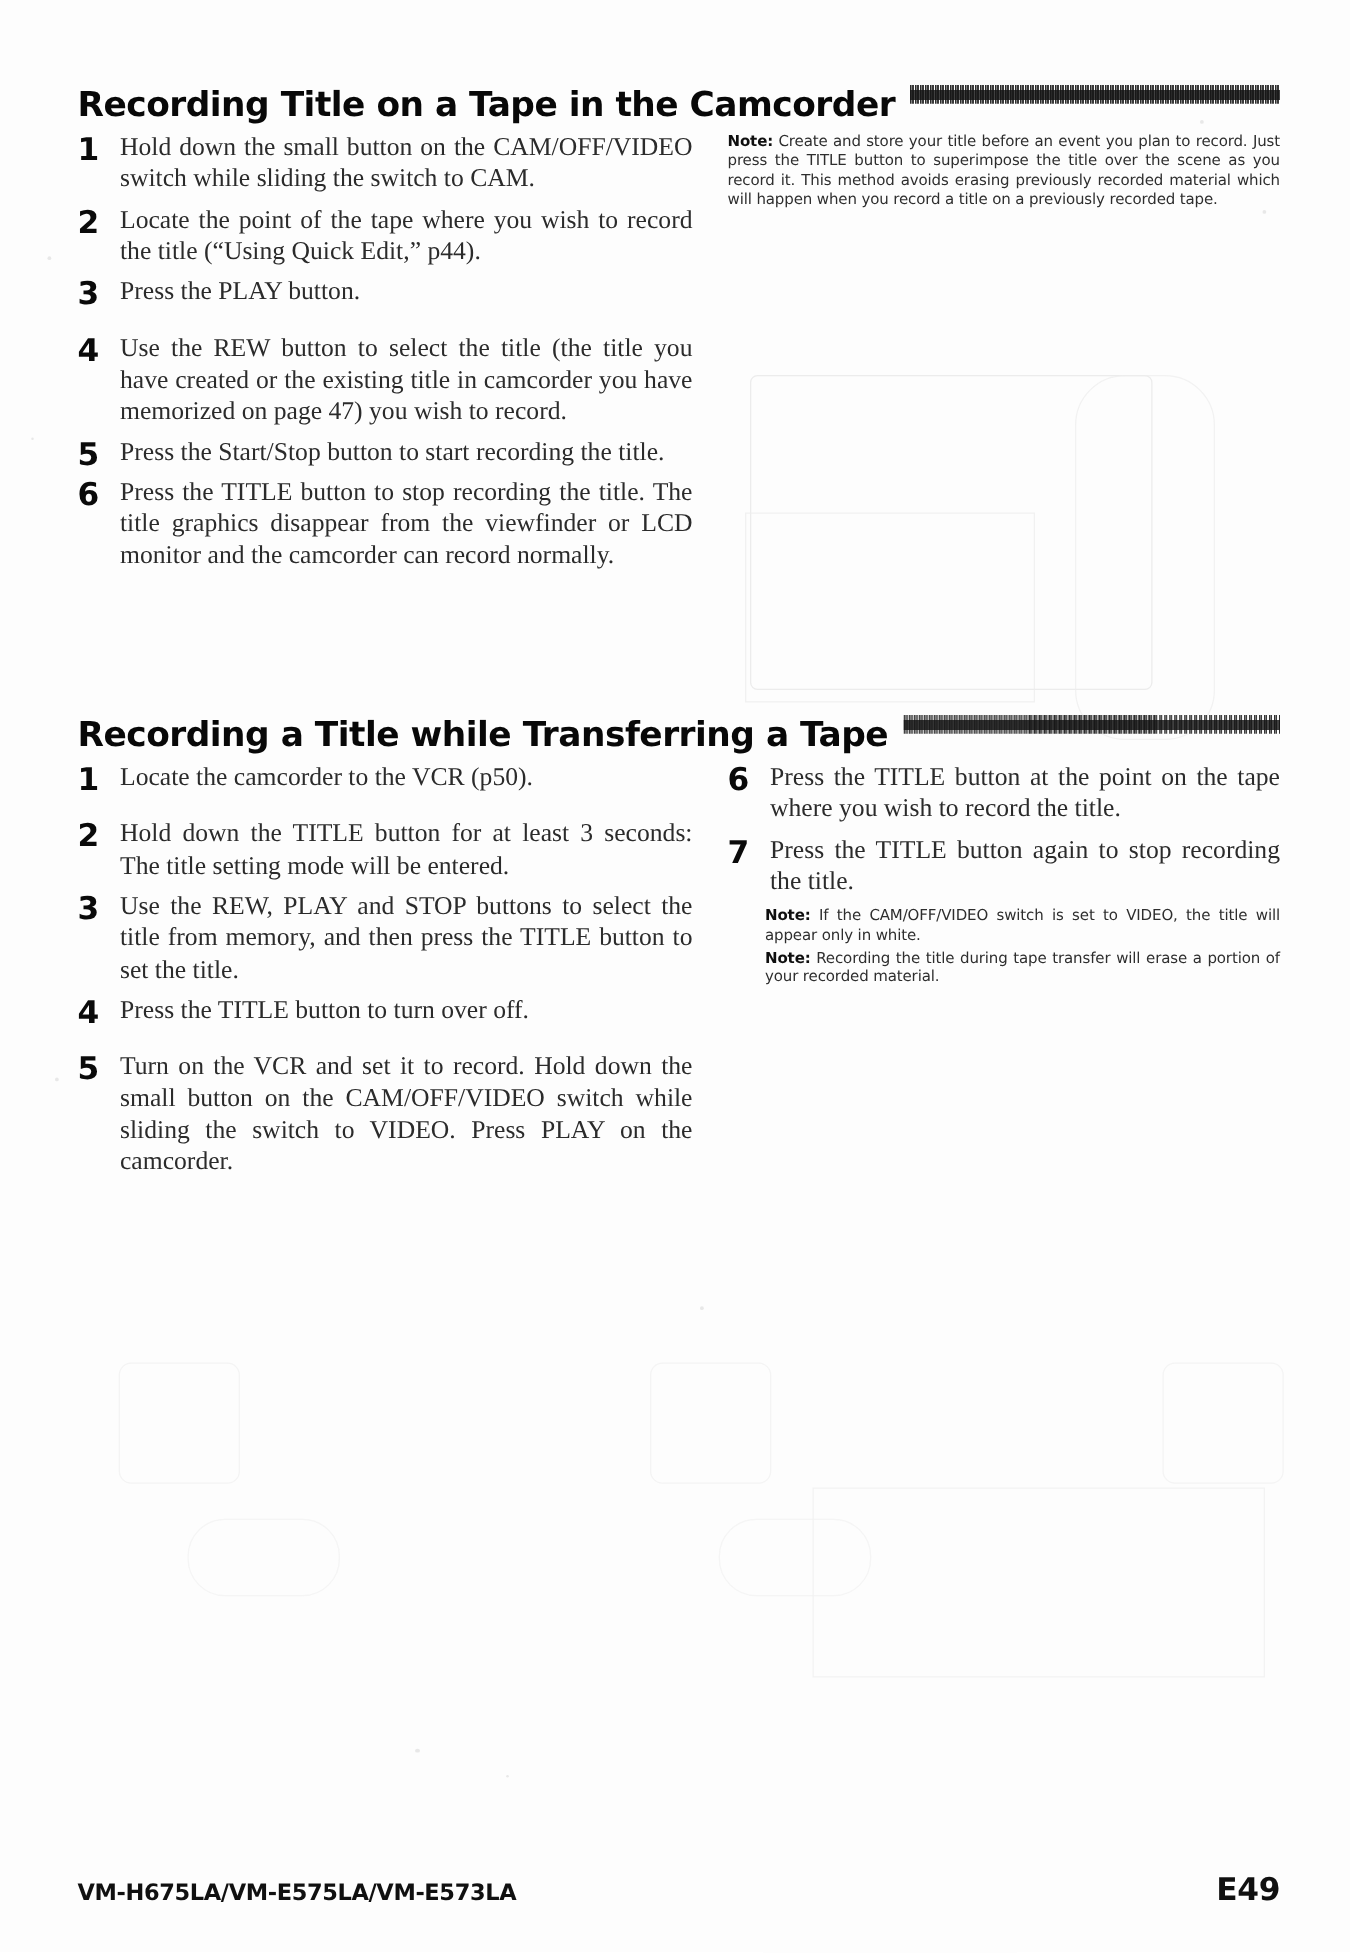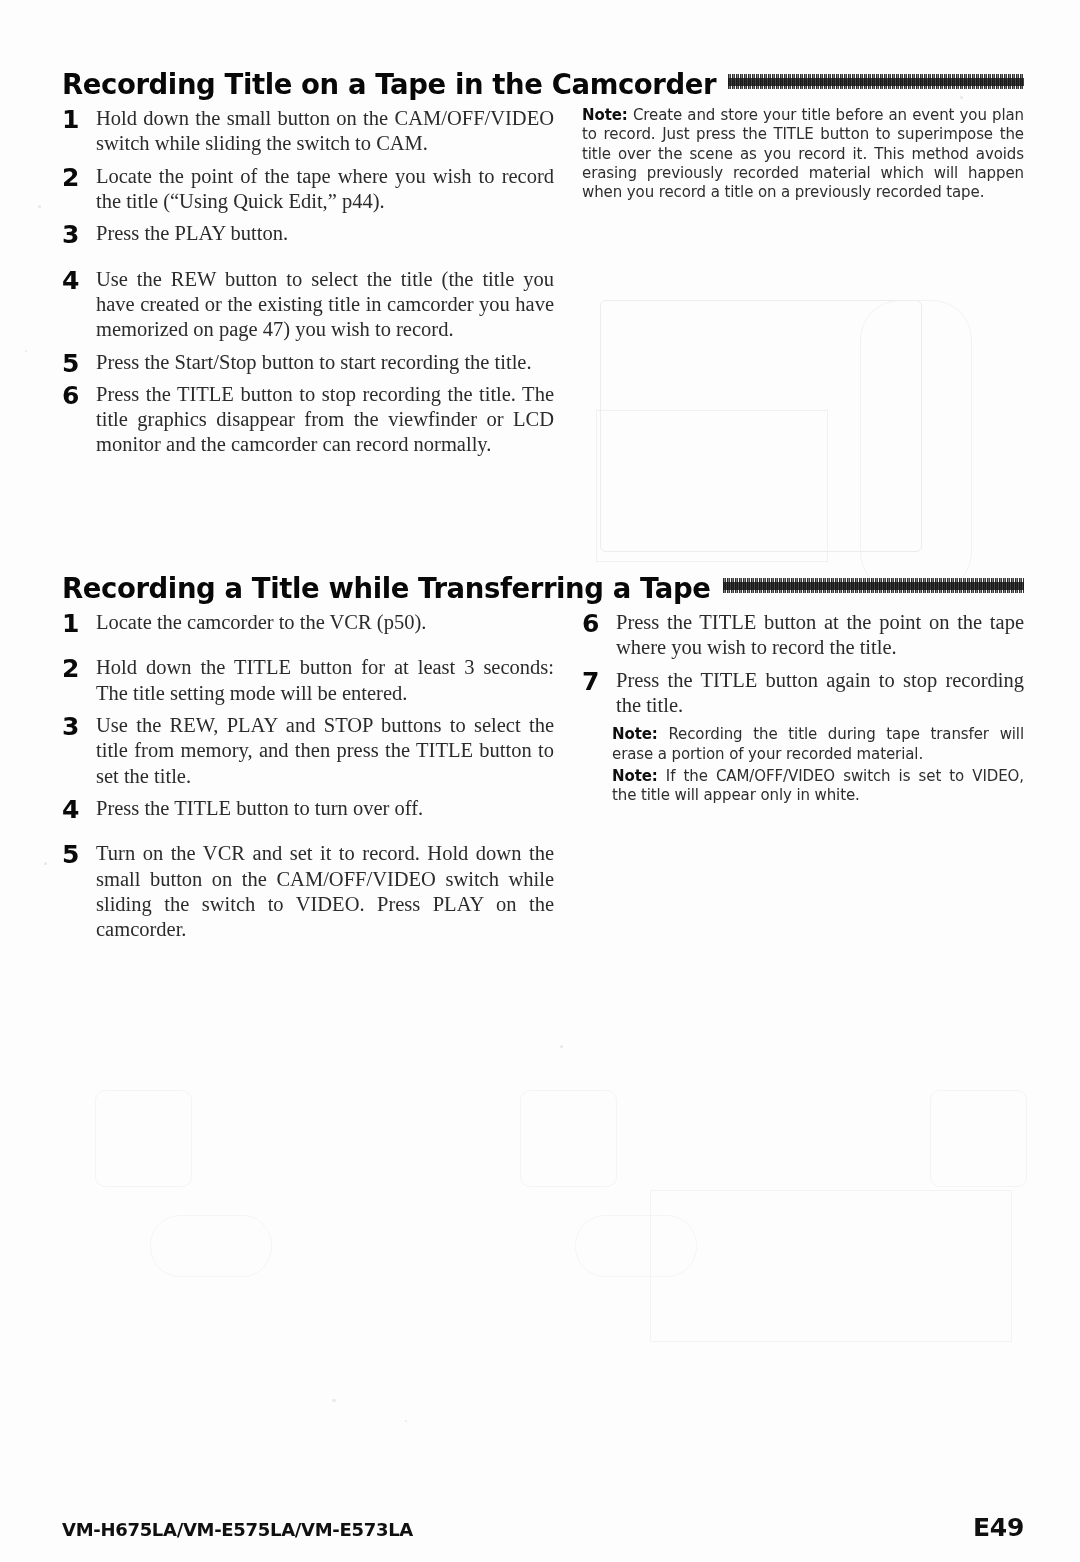--- a/index.html
+++ b/index.html
@@ -34,21 +34,21 @@
   }
 
   
   .section {
     position: absolute;
     left: 62px;
     width: 962px;
   }
   .sec-head {
     display: flex;
-    align-items: center;
+    align-items: flex-start;
     gap: 12px;
     margin: 0 0 6px 0;
   }
   .sec-head h2 {
     margin: 0;
     font-family: "DejaVu Sans", sans-serif;
     font-weight: bold;
     font-size: 27.5px;
     letter-spacing: -0.4px;
     color: #080808;
@@ -103,39 +103,39 @@
     font-weight: bold;
     font-size: 25px;
     line-height: 1;
     color: #0a0a0a;
   }
   li.gap-before { margin-top: 20px; }
 
   
   .note {
     font-family: "DejaVu Sans", sans-serif;
-    font-size: 15px;
+    font-size: 12px;
     line-height: 1.285;
     text-align: justify;
     color: #2e2e2e;
     letter-spacing: -0.1px;
   }
   .note .note-label {
     font-weight: bold;
     color: #0f0f0f;
   }
   .note + .note { margin-top: 3px; }
   .note-indent { margin-left: 30px; }
 
   
   .footer {
     position: absolute;
     left: 62px;
     right: 56px;
-    bottom: 20px;
+    bottom: 36px;
     display: flex;
     justify-content: space-between;
     align-items: baseline;
     font-family: "DejaVu Sans", sans-serif;
     font-weight: bold;
     font-size: 18px;
     color: #101010;
     letter-spacing: -0.3px;
   }
   .footer .pageno { font-size: 25px; }
@@ -248,25 +248,25 @@
             <span class="num">6</span>
             <span>Press the TITLE button at the point on the tape where you wish to record the title.</span>
           </li>
           <li>
             <span class="num">7</span>
             <span>Press the TITLE button again to stop recording the title.</span>
           </li>
         </ol>
         <div class="note note-indent">
           <span class="note-label">Note:</span>
-          <span>Recording the title during tape transfer will erase a portion of your recorded material.</span>
+          <span>If the CAM/OFF/VIDEO switch is set to VIDEO, the title will appear only in white.</span>
         </div>
         <div class="note note-indent">
           <span class="note-label">Note:</span>
-          <span>If the CAM/OFF/VIDEO switch is set to VIDEO, the title will appear only in white.</span>
+          <span>Recording the title during tape transfer will erase a portion of your recorded material.</span>
         </div>
       </div>
     </div>
   </div>
 
   <div class="footer">
     <span>VM-H675LA/VM-E575LA/VM-E573LA</span>
     <span class="pageno">E49</span>
   </div>
 

